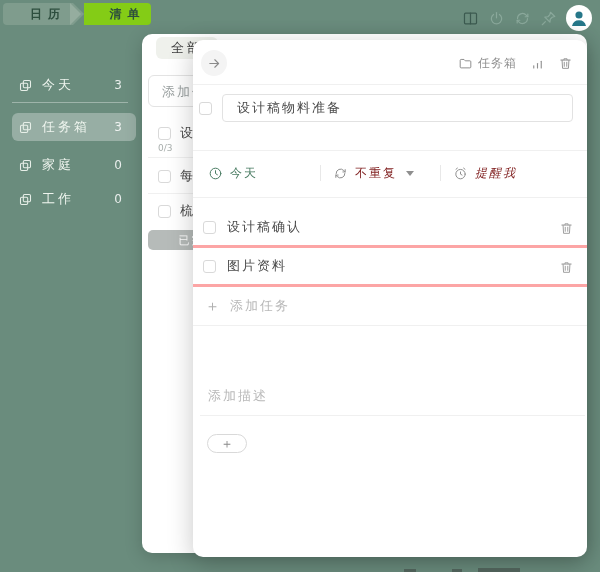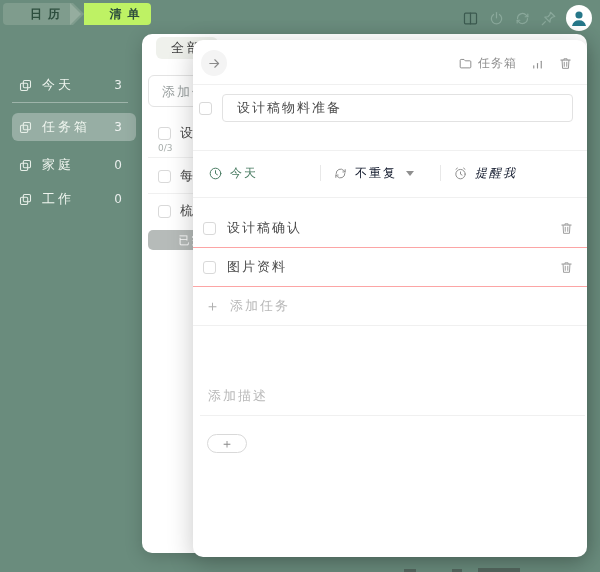--- a/index.html
+++ b/index.html
@@ -9,21 +9,21 @@
 
   
   .tabbar { position:absolute; left:3px; top:3px; height:22px; display:flex; border-radius:4px; overflow:hidden; }
   .tab { display:flex; align-items:center; justify-content:center; font-size:12px; font-weight:bold;
          color:#2d4e3e; letter-spacing:6px; padding-left:20px; }
   .tab-cal { width:70px; background:#7f9c8d; }
   .tab-chevron { width:0; height:0; border-top:11px solid transparent; border-bottom:11px solid transparent;
                  border-left:11px solid #7f9c8d; position:relative; z-index:2; }
   .tab-chevron:after { content:""; position:absolute; left:-14px; top:-11px; width:0; height:0;
                  border-top:11px solid transparent; border-bottom:11px solid transparent; border-left:11px solid #95ad9f; }
-  .tab-list { width:67px; background:#bef264; }
+  .tab-list { width:67px; background:#84cc16; }
   .top-icons { position:absolute; right:8px; top:5px; height:26px; display:flex; align-items:center; gap:9px; }
   .tico { width:17px; height:17px; color:#8aa89b; cursor:pointer; }
   .tico.dark { color:#3c5a50; }
   .avatar { width:26px; height:26px; border-radius:50%; background:#ffffff; display:flex; align-items:center; justify-content:center; }
   .avatar svg { width:20px; height:20px; }
 
   
   .sidebar { position:absolute; left:0; top:30px; width:140px; bottom:0; }
   .side-row { position:absolute; left:0; width:140px; height:24px; display:flex; align-items:center;
               padding:0 18px; color:#eef4ee; font-size:13px; letter-spacing:3px; cursor:pointer; }
@@ -60,29 +60,29 @@
   .dhead-right { position:absolute; right:14px; top:15px; display:flex; align-items:center; gap:13px; color:#8f8f8f; }
   .dhead-right .grp { display:flex; align-items:center; gap:5px; font-size:12px; letter-spacing:1px; cursor:pointer; }
   .dico { width:15px; height:15px; color:#8f8f8f; }
   .ddiv { position:absolute; left:0; width:394px; height:1px; background:#f0f0f0; }
   .title-cb { position:absolute; left:6px; top:62px; }
   .title-input { position:absolute; left:29px; top:54px; width:351px; height:28px; border:1px solid #e2e2e2;
                  border-radius:4px; font-size:13px; color:#4a4a4a; padding-left:14px; outline:none;
                  font-family:inherit; letter-spacing:2px; }
   .meta-row { position:absolute; left:0; top:123px; width:394px; height:20px; }
   .meta-item { position:absolute; top:0; height:20px; display:flex; align-items:center; gap:7px;
-               font-size:12px; color:#0f172a; letter-spacing:2px; cursor:pointer; }
+               font-size:12px; color:#7f1d1d; letter-spacing:2px; cursor:pointer; }
   .meta-item.today { color:#4a7c63; }
   .meta-item.today .dico { color:#4a7c63; }
   .meta-sep { position:absolute; top:2px; width:1px; height:16px; background:#e8e8e8; }
   .caret { width:0; height:0; border-left:4px solid transparent; border-right:4px solid transparent;
            border-top:5px solid #8f8f8f; margin-left:2px; }
   .sub-rows { position:absolute; left:0; top:169px; width:394px; }
   .sub-row { position:relative; height:39px; display:flex; align-items:center; padding-left:10px; gap:11px;
-             border-bottom:1px solid #fca5a5; }
+             border-bottom:3px solid #fca5a5; }
   .sub-row .txt { font-size:13px; color:#4a4a4a; letter-spacing:2px; }
   .sub-trash { position:absolute; right:13px; top:12px; width:15px; height:15px; color:#9a9a9a; cursor:pointer; }
   .add-sub { position:relative; height:39px; display:flex; align-items:center; padding-left:12px; gap:10px;
              border-bottom:1px solid #f0f0f0; color:#b8b8b8; cursor:pointer; }
   .add-sub .plus { font-size:15px; color:#b0b0b0; }
   .add-sub .txt { font-size:13px; letter-spacing:2px; }
   .desc-input { position:absolute; left:8px; top:342px; width:376px; height:26px; border:none; outline:none;
                 font-size:13px; color:#4a4a4a; font-family:inherit; letter-spacing:2px; padding-left:7px; }
   .desc-input::placeholder { color:#b8b8b8; }
   .desc-div { position:absolute; left:7px; right:2px; top:375px; height:1px; background:#f0f0f0; }

